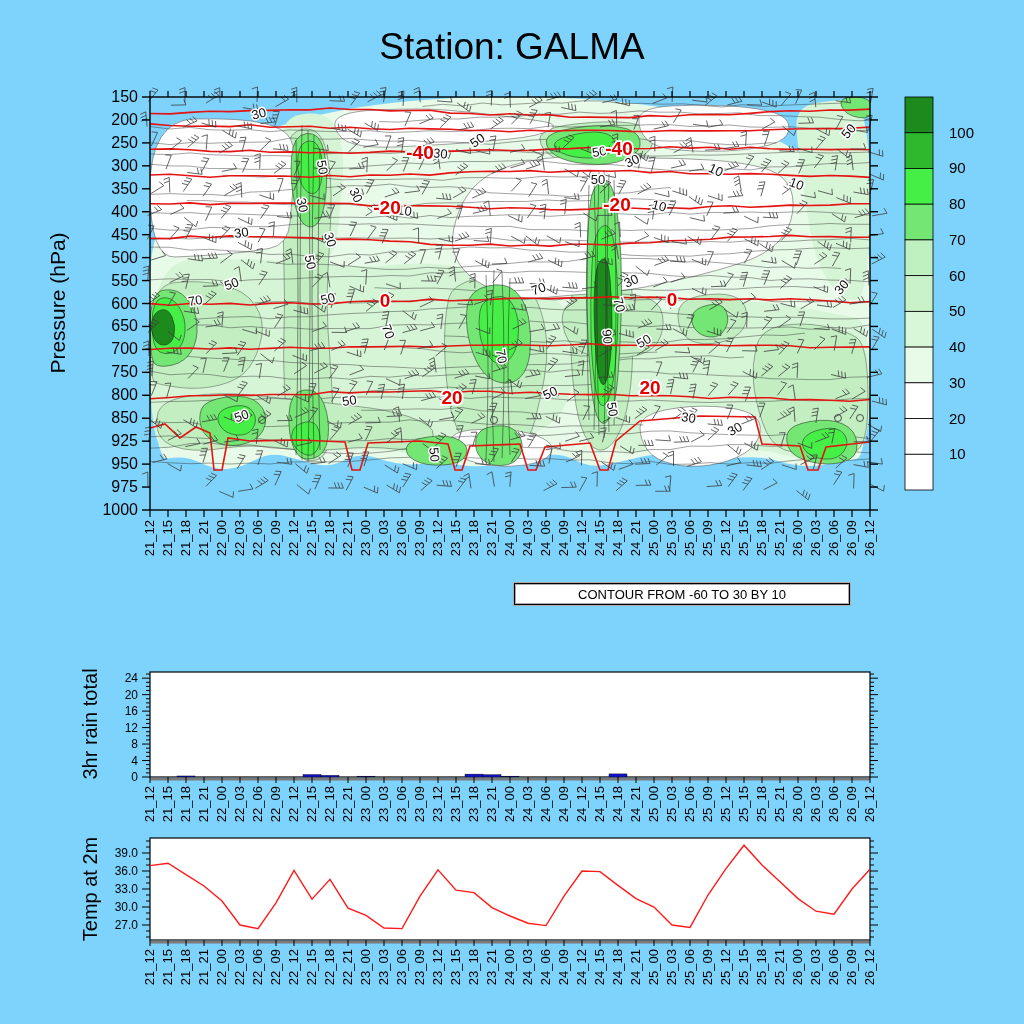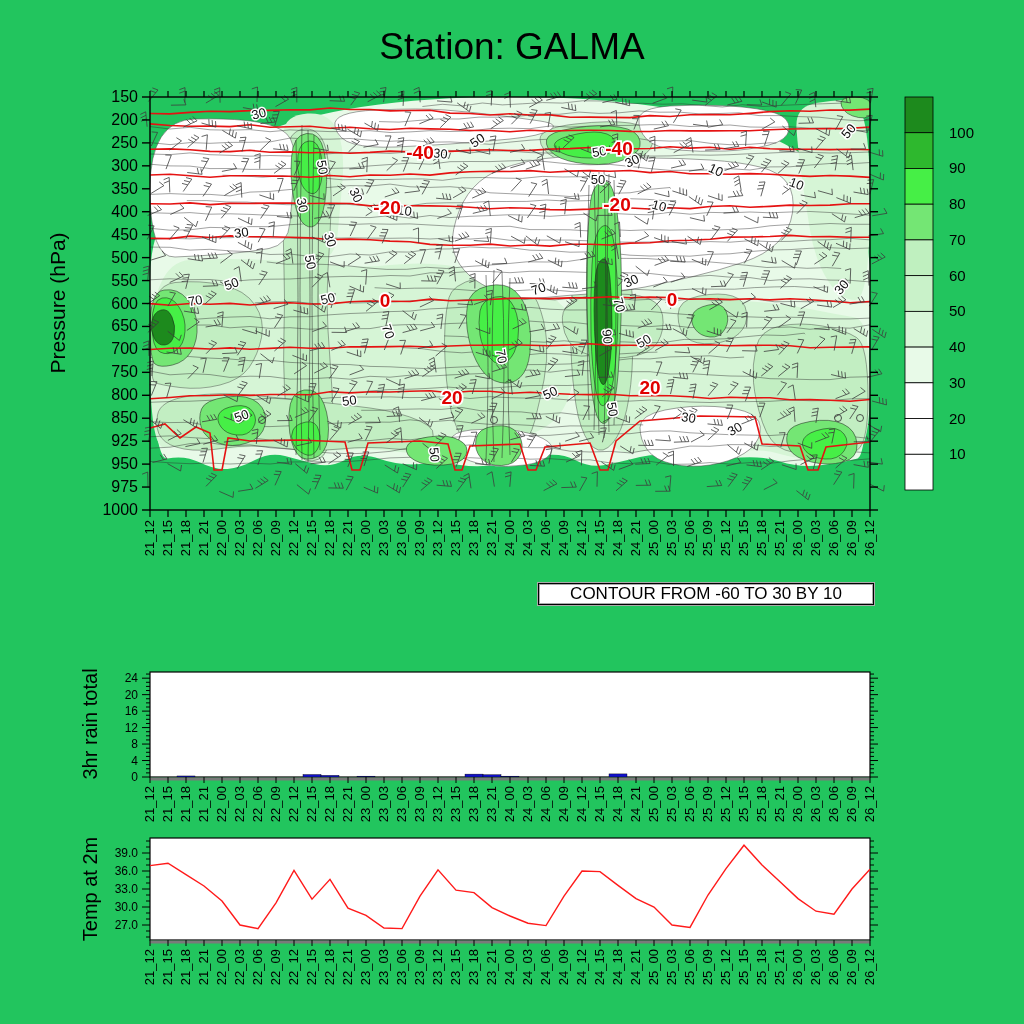--- a/index.html
+++ b/index.html
@@ -1,28 +1,28 @@
 <!DOCTYPE html>
 <html><head>
 <meta charset="utf-8">
 <style>
   html,body{margin:0;padding:0;background:#fff;}
-  #app{position:relative;width:1024px;height:1024px;background:#22c55e;overflow:hidden;
+  #app{position:relative;width:1024px;height:1024px;background:#7dd3fc;overflow:hidden;
        font-family:"Liberation Sans", sans-serif;}
   #page-title{position:absolute;left:0;top:26px;width:1024px;text-align:center;
        font-size:37px;color:#000;letter-spacing:0px;}
   .rot-label{position:absolute;transform:translate(-50%,-50%) rotate(-90deg);
        white-space:nowrap;color:#000;}
   #pressure-label{left:58px;top:303px;font-size:21px;}
   #rain-label{left:90px;top:724px;font-size:20px;}
   #temp-label{left:90px;top:889px;font-size:20px;}
-  #contour-note{position:absolute;left:538px;top:583px;width:334px;height:20px;
+  #contour-note{position:absolute;left:514px;top:583px;width:334px;height:20px;
        border:1px solid #000;box-shadow:0 0 0 1px #aaa, inset 0 0 0 1px #aaa;
        display:flex;align-items:center;justify-content:center;
-       font-size:17px;color:#000;background:#fff;}
+       font-size:13px;color:#000;background:#fff;}
   svg{position:absolute;left:0;top:0;}
   text{font-family:"Liberation Sans", sans-serif;}
 </style>
 </head>
 <body>
 
 <div id="app">
   <div id="page-title">Station: GALMA</div>
   <div id="pressure-label" class="rot-label">Pressure (hPa)</div>
   <div id="rain-label" class="rot-label">3hr rain total</div>

